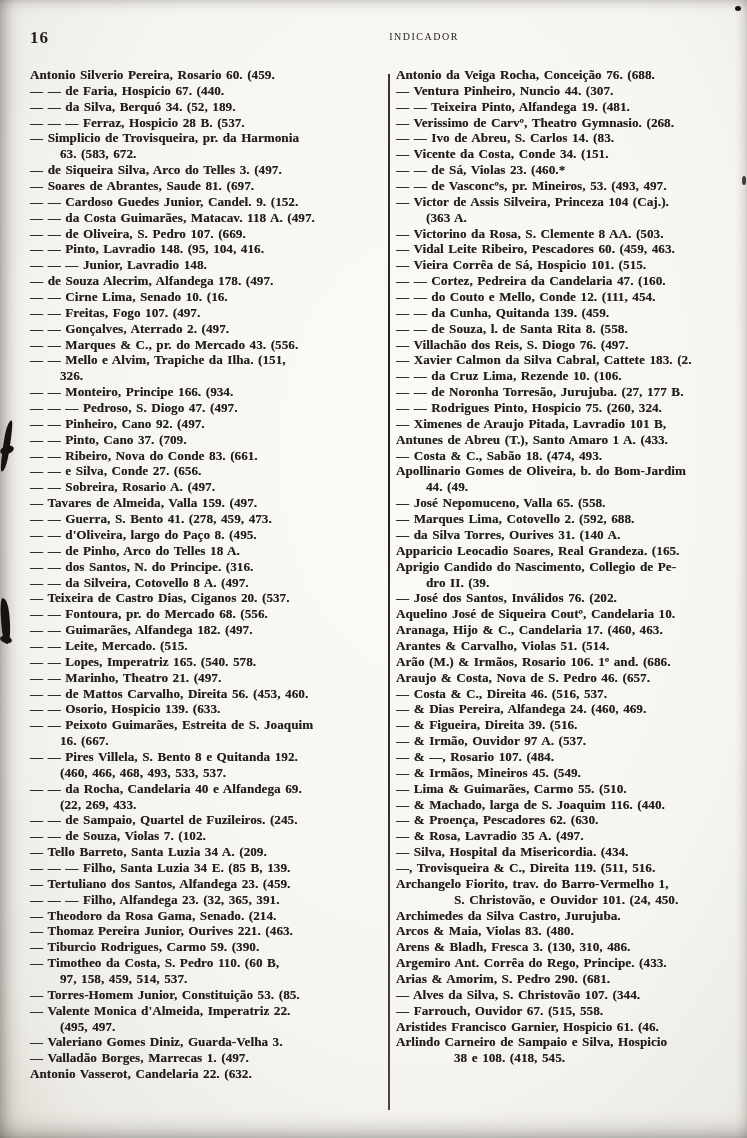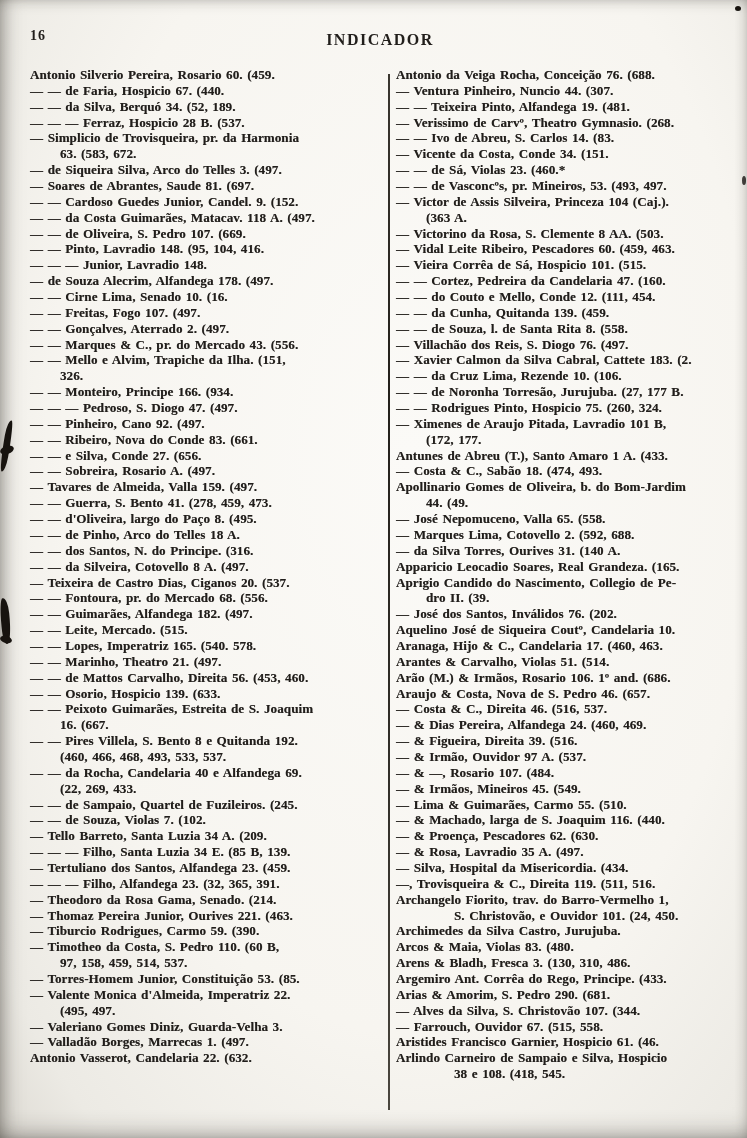--- a/index.html
+++ b/index.html
@@ -15,25 +15,25 @@
     color:var(--ink,#211e1b);
     box-shadow:
       inset 14px 0 22px -14px rgba(40,36,30,.55),
       inset -8px 0 14px -10px rgba(40,36,30,.30),
       inset 0 -16px 26px -16px rgba(40,36,30,.45),
       inset 0 10px 16px -12px rgba(40,36,30,.28);
   }
   .running-head{position:absolute;top:28px;left:0;width:100%;height:24px;}
   .page-number{
     position:absolute;left:30px;top:0;
-    font-size:14px;font-weight:700;letter-spacing:1px;
+    font-size:17px;font-weight:700;letter-spacing:1px;
   }
   .running-title{
-    position:absolute;left:380px;top:3px;transform:translateX(-50%);
-    font-size:16px;font-weight:700;letter-spacing:1.5px;
+    position:absolute;left:424px;top:3px;transform:translateX(-50%);
+    font-size:10px;font-weight:400;letter-spacing:1.5px;
   }
   .col-rule{
     position:absolute;left:388px;top:74px;width:1.5px;height:1036px;
     background:linear-gradient(#3a362f 0%, #23201b 30%, #33302a 70%, #4a463e 100%);
   }
   .column{position:absolute;top:67px;}
   .column.left{left:30px;width:352px;}
   .column.right{left:396px;width:348px;}
   .line{
     font-size:13px;font-weight:700;line-height:15.86px;height:15.86px;
@@ -79,20 +79,21 @@
       <div class="line">— de Souza Alecrim, Alfandega 178. (497.</div>
       <div class="line">— — Cirne Lima, Senado 10. (16.</div>
       <div class="line">— — Freitas, Fogo 107. (497.</div>
       <div class="line">— — Gonçalves, Aterrado 2. (497.</div>
       <div class="line">— — Marques &amp; C., pr. do Mercado 43. (556.</div>
       <div class="line">— — Mello e Alvim, Trapiche da Ilha. (151,</div>
       <div class="line ind1">326.</div>
       <div class="line">— — Monteiro, Principe 166. (934.</div>
       <div class="line">— — — Pedroso, S. Diogo 47. (497.</div>
       <div class="line">— — Pinheiro, Cano 92. (497.</div>
+      <div class="line">— — Pinto, Cano 37. (709.</div>
       <div class="line">— — Ribeiro, Nova do Conde 83. (661.</div>
       <div class="line">— — e Silva, Conde 27. (656.</div>
       <div class="line">— — Sobreira, Rosario A. (497.</div>
       <div class="line">— Tavares de Almeida, Valla 159. (497.</div>
       <div class="line">— — Guerra, S. Bento 41. (278, 459, 473.</div>
       <div class="line">— — d'Oliveira, largo do Paço 8. (495.</div>
       <div class="line">— — de Pinho, Arco do Telles 18 A.</div>
       <div class="line">— — dos Santos, N. do Principe. (316.</div>
       <div class="line">— — da Silveira, Cotovello 8 A. (497.</div>
       <div class="line">— Teixeira de Castro Dias, Ciganos 20. (537.</div>
@@ -144,21 +145,20 @@
       <div class="line">— — Cortez, Pedreira da Candelaria 47. (160.</div>
       <div class="line">— — do Couto e Mello, Conde 12. (111, 454.</div>
       <div class="line">— — da Cunha, Quitanda 139. (459.</div>
       <div class="line">— — de Souza, l. de Santa Rita 8. (558.</div>
       <div class="line">— Villachão dos Reis, S. Diogo 76. (497.</div>
       <div class="line">— Xavier Calmon da Silva Cabral, Cattete 183. (2.</div>
       <div class="line">— — da Cruz Lima, Rezende 10. (106.</div>
       <div class="line">— — de Noronha Torresão, Jurujuba. (27, 177 B.</div>
       <div class="line">— — Rodrigues Pinto, Hospicio 75. (260, 324.</div>
       <div class="line">— Ximenes de Araujo Pitada, Lavradio 101 B,</div>
-      <div class="line ind1">(172, 177.</div>
       <div class="line">Antunes de Abreu (T.), Santo Amaro 1 A. (433.</div>
       <div class="line">— Costa &amp; C., Sabão 18. (474, 493.</div>
       <div class="line">Apollinario Gomes de Oliveira, b. do Bom-Jardim</div>
       <div class="line ind1">44. (49.</div>
       <div class="line">— José Nepomuceno, Valla 65. (558.</div>
       <div class="line">— Marques Lima, Cotovello 2. (592, 688.</div>
       <div class="line">— da Silva Torres, Ourives 31. (140 A.</div>
       <div class="line">Apparicio Leocadio Soares, Real Grandeza. (165.</div>
       <div class="line">Aprigio Candido do Nascimento, Collegio de Pe-</div>
       <div class="line ind1">dro II. (39.</div>

